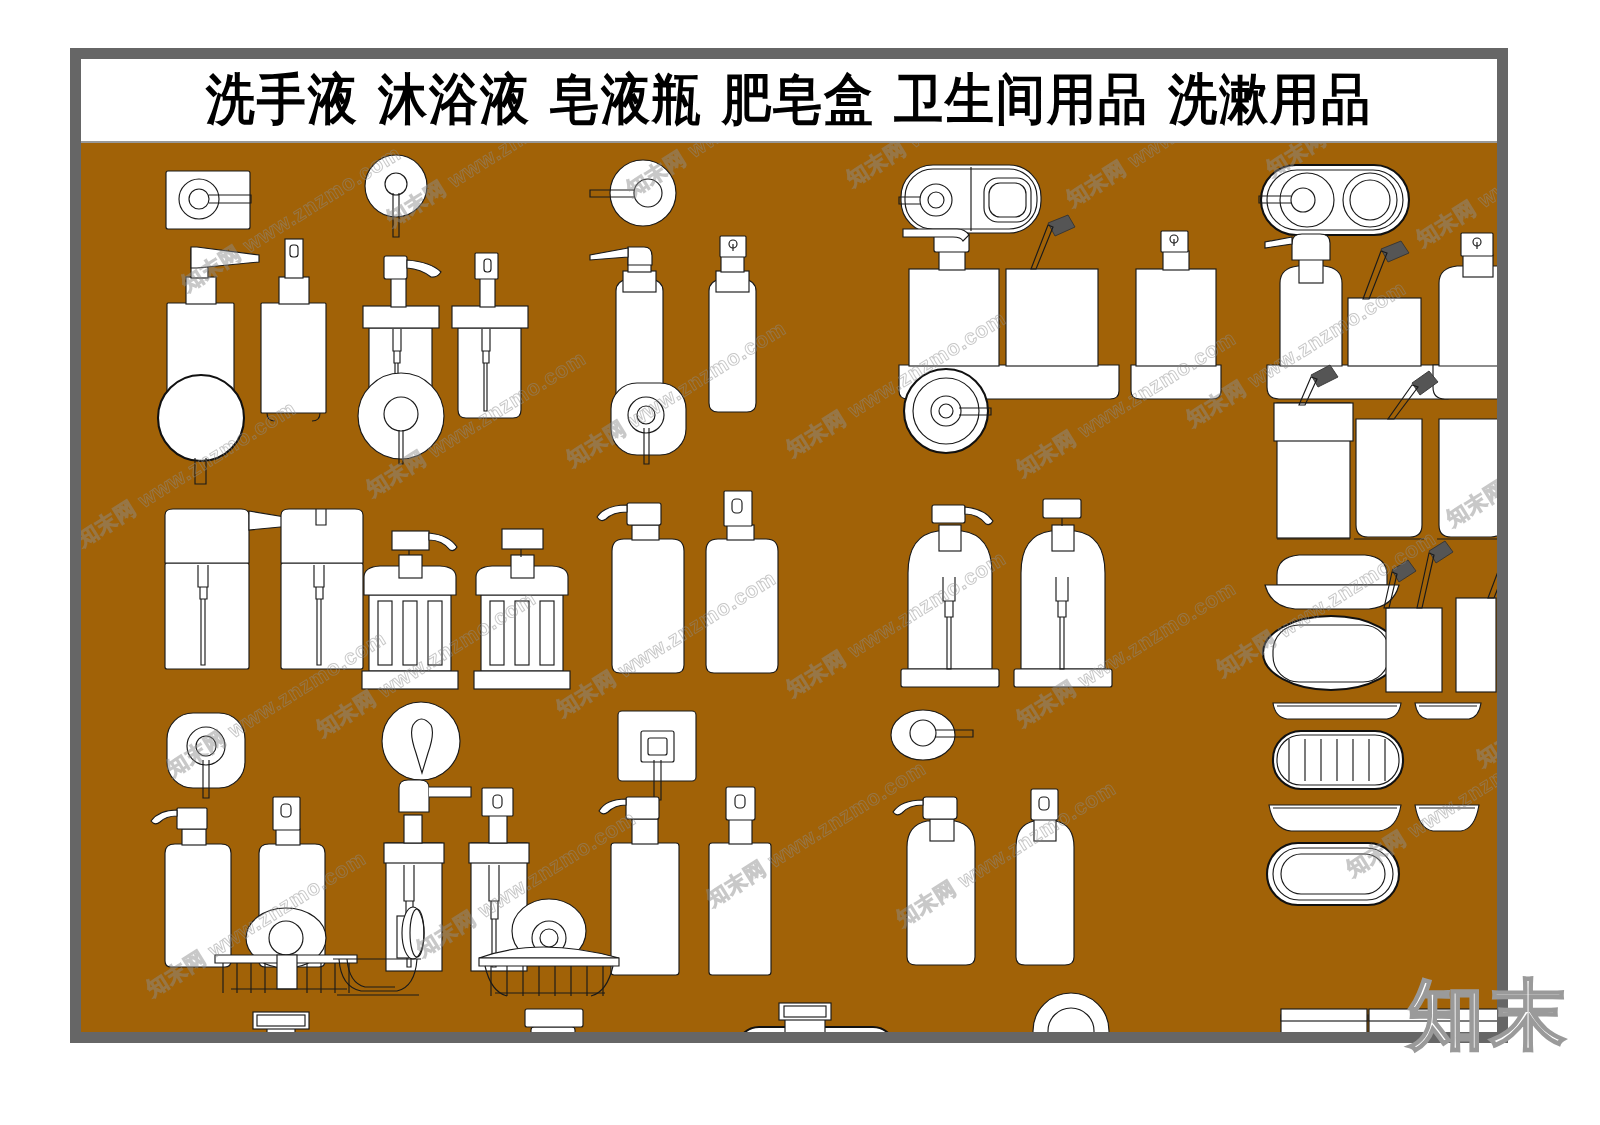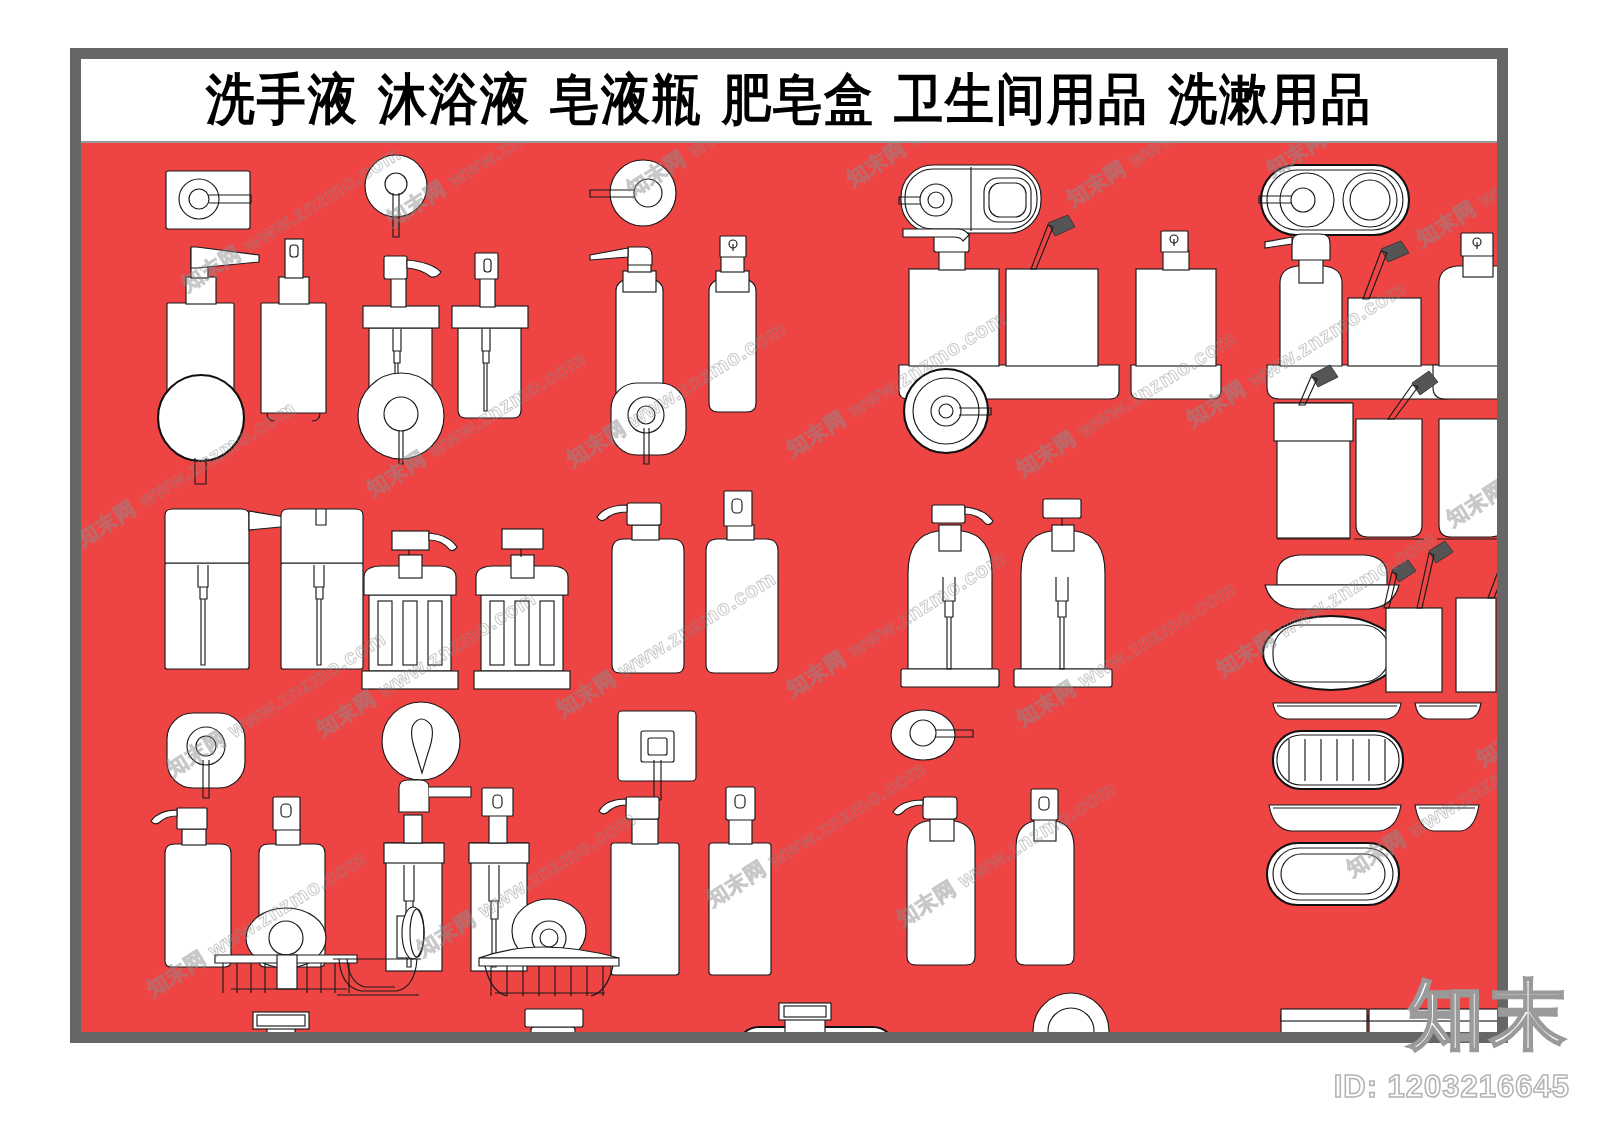--- a/index.html
+++ b/index.html
@@ -18,21 +18,21 @@
   #frame {
     position: absolute;
     left: 70px; top: 48px;
     width: 1438px; height: 995px;
     border: 11px solid #666666;
     background: #ffffff;
   }
   #sheet {
     position: absolute;
     inset: 0;
-    background: #ef4444;
+    background: #a16207;
     overflow: hidden;
   }
   
   #title-band {
     position: absolute;
     left: 0; top: 0;
     width: 100%; height: 84px;
     border-bottom: 2px solid #999999;
     display: flex; align-items: center; justify-content: center;
     background: #ffffff;
@@ -642,15 +642,14 @@
         <div class="wm" style="left:1330px; top:170px;">知末网 www.znzmo.com</div>
         <div class="wm" style="left:1360px; top:450px;">知末网 www.znzmo.com</div>
         <div class="wm" style="left:60px; top:920px;">知末网 www.znzmo.com</div>
         <div class="wm" style="left:1390px; top:690px;">知末网 www.znzmo.com</div>
       </div>
 
     </div>
   </div>
 
   <div id="logo">知末</div>
-  <div id="doc-id">ID: 1203216645</div>
 
 </div>
 
 </body></html>

